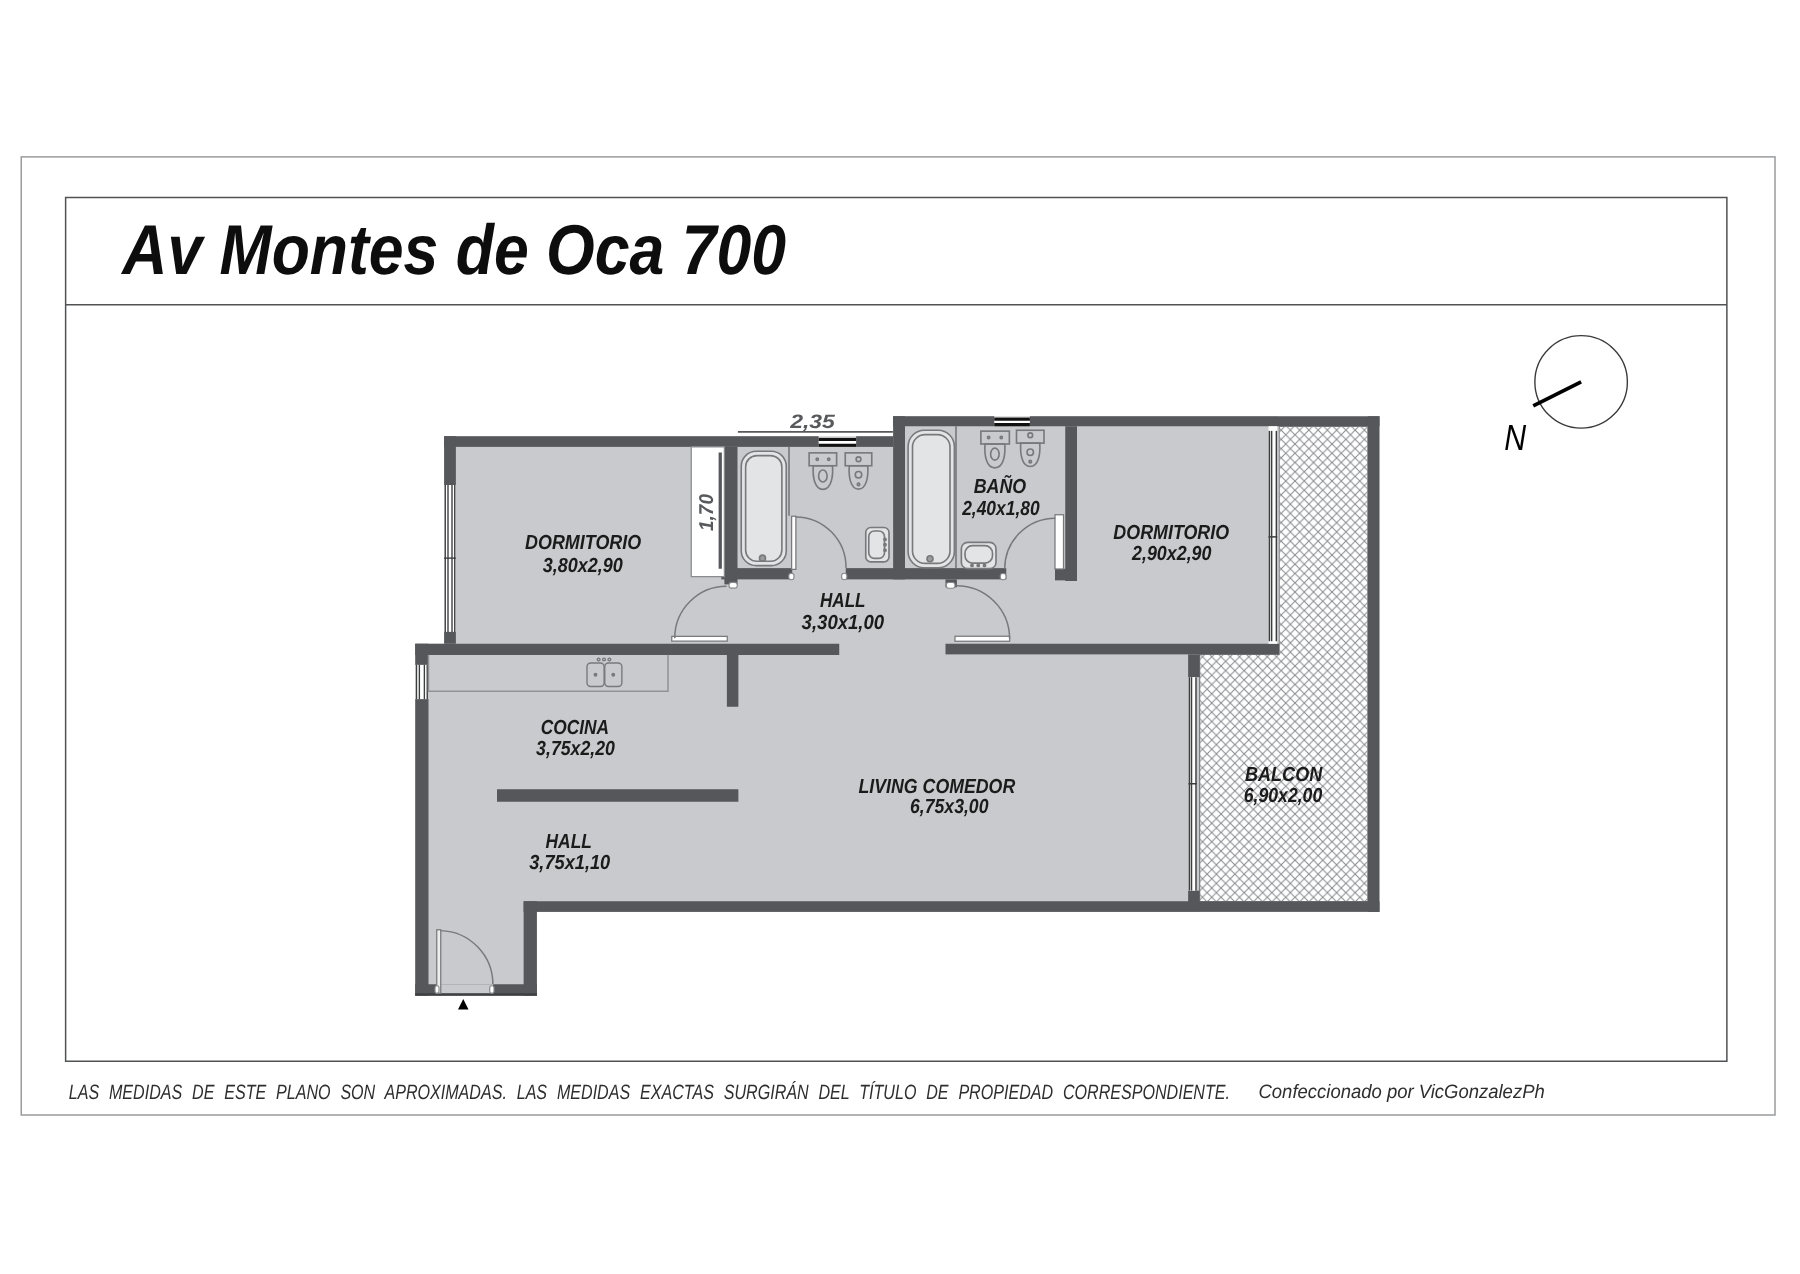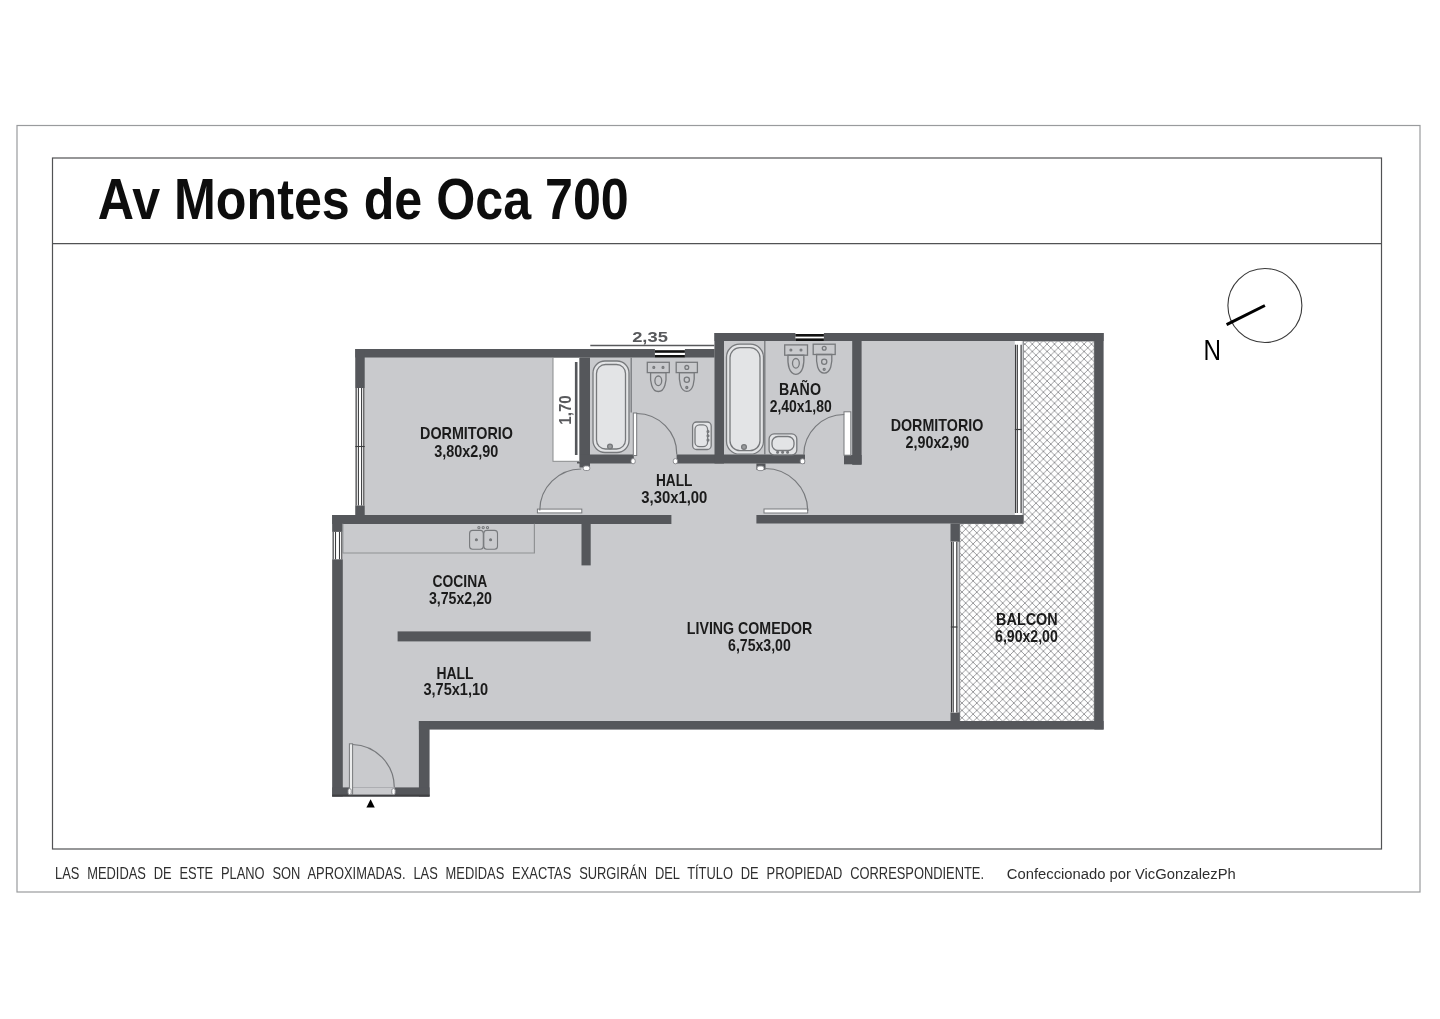--- a/index.html
+++ b/index.html
@@ -1,16 +1,16 @@
 <!DOCTYPE html>
 <html><head>
 <meta charset="utf-8">
 <style>
   html,body{margin:0;padding:0;background:#ffffff;}
-  .page{position:relative;width:1440px;height:1019px;font-family:"Liberation Sans",sans-serif;}
+  .page{position:relative;width:1440px;height:1019px;font-family:"Liberation Sans",sans-serif;font-style:italic;}
   svg{position:absolute;top:0;left:0;}
   text{font-family:"Liberation Sans",sans-serif;}
   .rl{font-weight:bold;fill:#1b1b1b;font-size:16.2px;text-anchor:middle;}
   .dim{font-weight:bold;fill:#58595c;text-anchor:middle;}
 </style>
 </head>
 <body>
 <div class="page">
 <svg width="1440" height="1019" viewBox="0 0 1440 1019">
   <defs>

